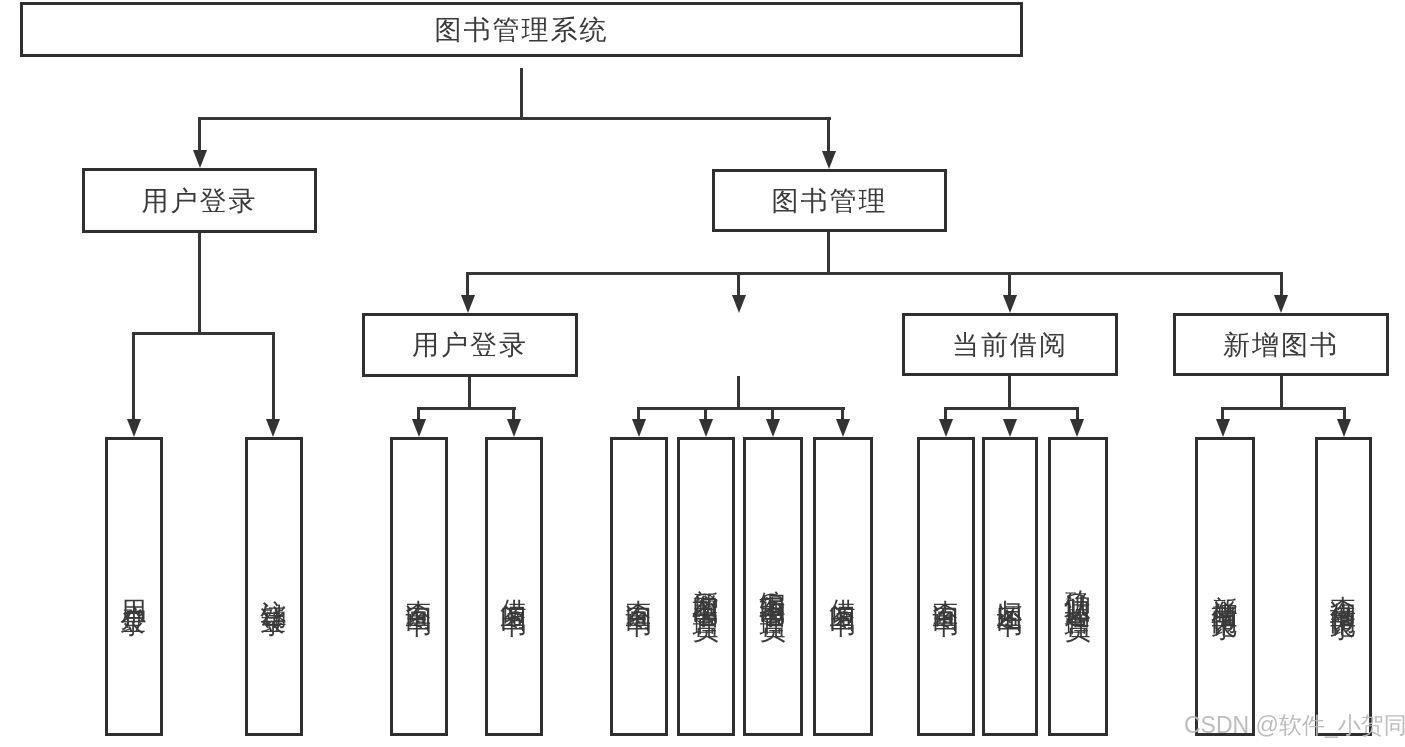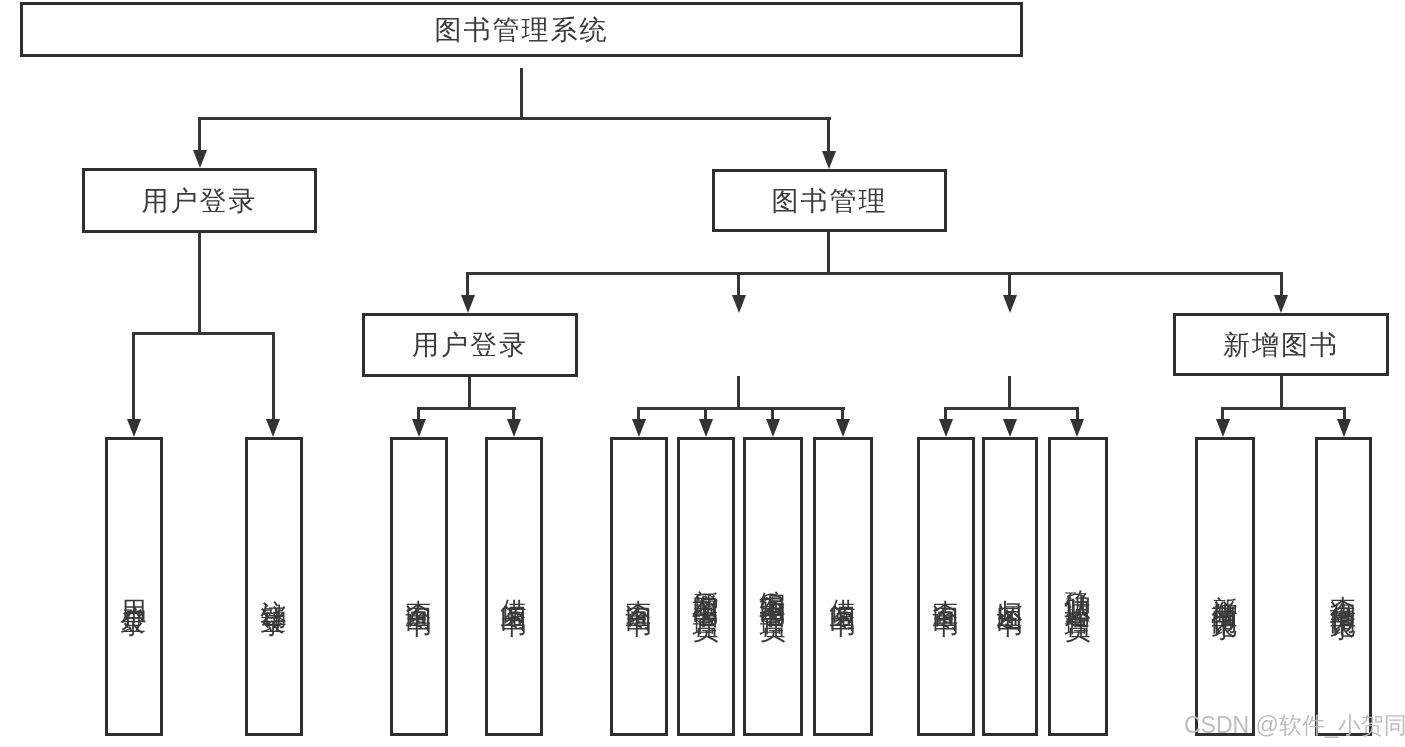--- a/index.html
+++ b/index.html
@@ -86,20 +86,23 @@
   <div class="vline" style="left:1008px;top:272px;height:24px"></div>
   <div class="vline" style="left:1280px;top:272px;height:24px"></div>
   <div class="arrow" style="left:461px;top:295px"></div>
   <div class="arrow" style="left:732px;top:295px"></div>
   <div class="arrow" style="left:1003px;top:295px"></div>
   <div class="arrow" style="left:1274px;top:295px"></div>
 
   <div class="box h" style="left:362px;top:313px;width:216px;height:64px">
     <span>用户登录</span>
   </div>
+  <div class="box h" style="left:902px;top:313px;width:216px;height:63px">
+    <span>当前借阅</span>
+  </div>
   <div class="box h" style="left:1173px;top:313px;width:216px;height:63px">
     <span>新增图书</span>
   </div>
 
   <div class="vline" style="left:468px;top:377px;height:32px"></div>
   <div class="hline" style="left:417px;top:407px;width:99px"></div>
   <div class="vline" style="left:417px;top:407px;height:14px"></div>
   <div class="vline" style="left:512px;top:407px;height:14px"></div>
   <div class="arrow" style="left:412px;top:419px"></div>
   <div class="arrow" style="left:507px;top:419px"></div>

